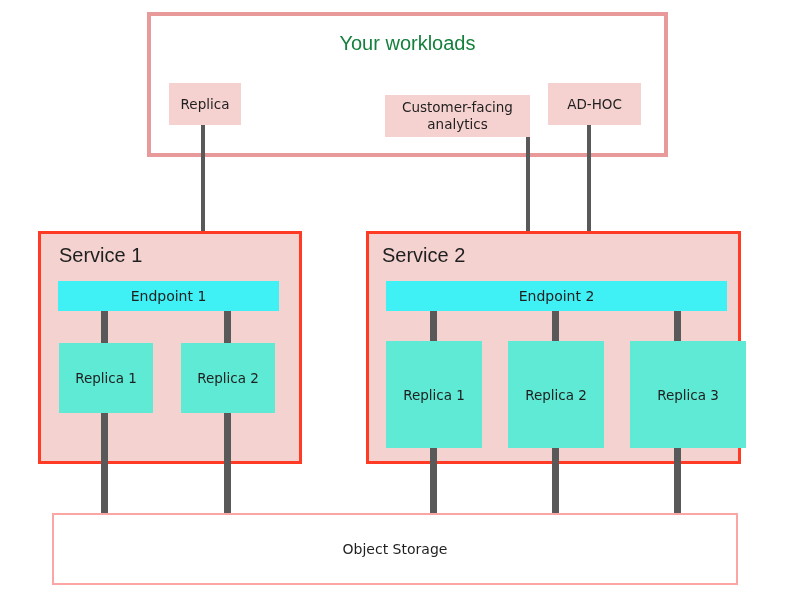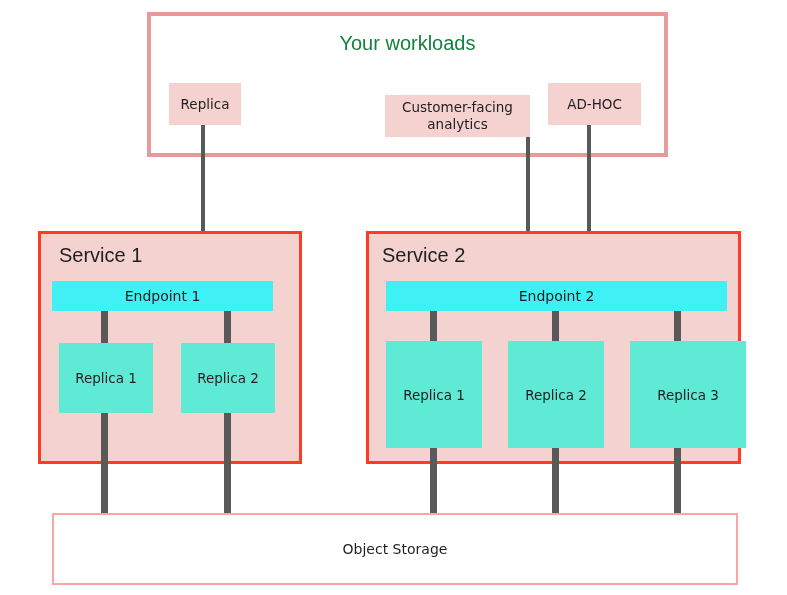--- a/index.html
+++ b/index.html
@@ -70,21 +70,21 @@
   
   .endpoint {
     background: #3ff0f5;
     color: #1f1f1f;
     font-size: 14px;
     display: flex;
     align-items: center;
     justify-content: center;
     font-family: "DejaVu Sans", sans-serif;
   }
-  .ep1 { left: 52px;  top: 281px; width: 221px; height: 30px; }
+  .ep1 { left: 58px;  top: 281px; width: 221px; height: 30px; }
   .ep2 { left: 386px; top: 281px; width: 341px; height: 30px; }
 
   
   .replica {
     background: #5eead4;
     color: #1f1f1f;
     font-size: 13.5px;
     display: flex;
     align-items: center;
     justify-content: center;

